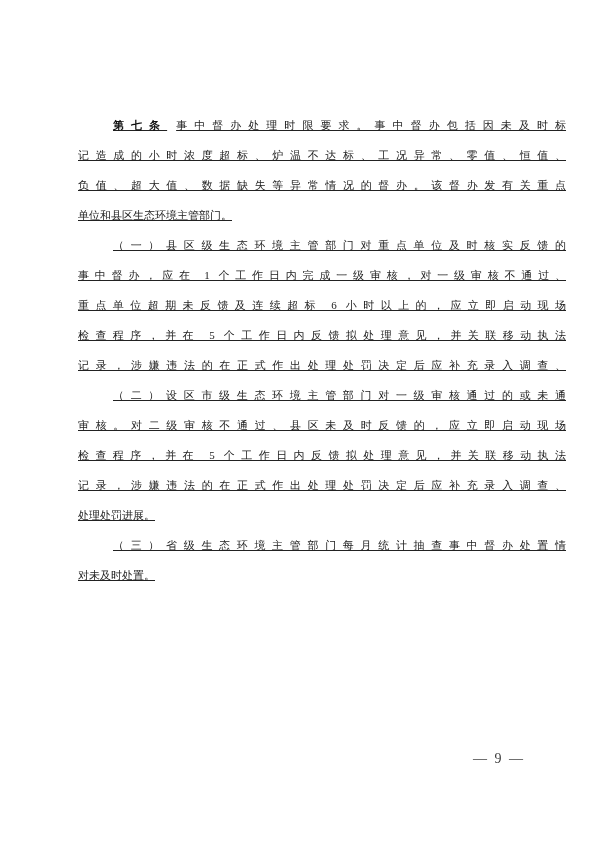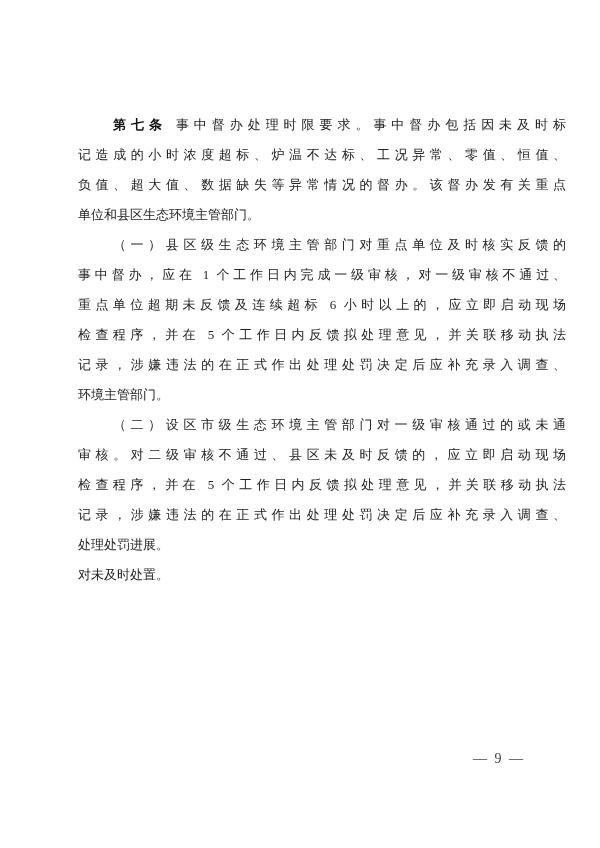--- a/index.html
+++ b/index.html
@@ -14,23 +14,24 @@
     background: #ffffff;
     overflow: hidden;
     font-family: "Liberation Serif", "DejaVu Serif", serif;
     color: #222222;
   }
   .text-block {
     position: absolute;
     left: 78px;
     top: 110px;
     width: 488px;
-    font-size: 13px;
+    font-size: 11px;
     line-height: 30px;
     letter-spacing: 0;
+    text-decoration: underline;
   }
   .line {
     text-align: justify;
   }
   
   .line.fill {
     text-align-last: justify;
   }
   .line.end {
     text-align-last: left;
@@ -67,27 +68,27 @@
     <div class="line fill indent"><span class="article-no">第七条</span><span>事中督办处理时限要求。事中督办包括因未及时标</span></div>
     <div class="line fill">记造成的小时浓度超标、炉温不达标、工况异常、零值、恒值、</div>
     <div class="line fill">负值、超大值、数据缺失等异常情况的督办。该督办发有关重点</div>
     <div class="line end">单位和县区生态环境主管部门。</div>
 
     <div class="line fill indent">（一）县区级生态环境主管部门对重点单位及时核实反馈的</div>
     <div class="line fill">事中督办，应在 1 个工作日内完成一级审核，对一级审核不通过、</div>
     <div class="line fill">重点单位超期未反馈及连续超标 6 小时以上的，应立即启动现场</div>
     <div class="line fill">检查程序，并在 5 个工作日内反馈拟处理意见，并关联移动执法</div>
     <div class="line fill">记录，涉嫌违法的在正式作出处理处罚决定后应补充录入调查、</div>
-    <div class="line end">环境主管部门。</div>
 
     <div class="line fill indent">（二）设区市级生态环境主管部门对一级审核通过的或未通</div>
     <div class="line fill">审核。对二级审核不通过、县区未及时反馈的，应立即启动现场</div>
     <div class="line fill">检查程序，并在 5 个工作日内反馈拟处理意见，并关联移动执法</div>
     <div class="line fill">记录，涉嫌违法的在正式作出处理处罚决定后应补充录入调查、</div>
     <div class="line end">处理处罚进展。</div>
 
+    <div class="line fill indent">（三）省级生态环境主管部门每月统计抽查事中督办处置情</div>
     <div class="line end">对未及时处置。</div>
 
   </div>
 
   <div class="page-number">— 9 —</div>
 
 </div>
 
 </body></html>

